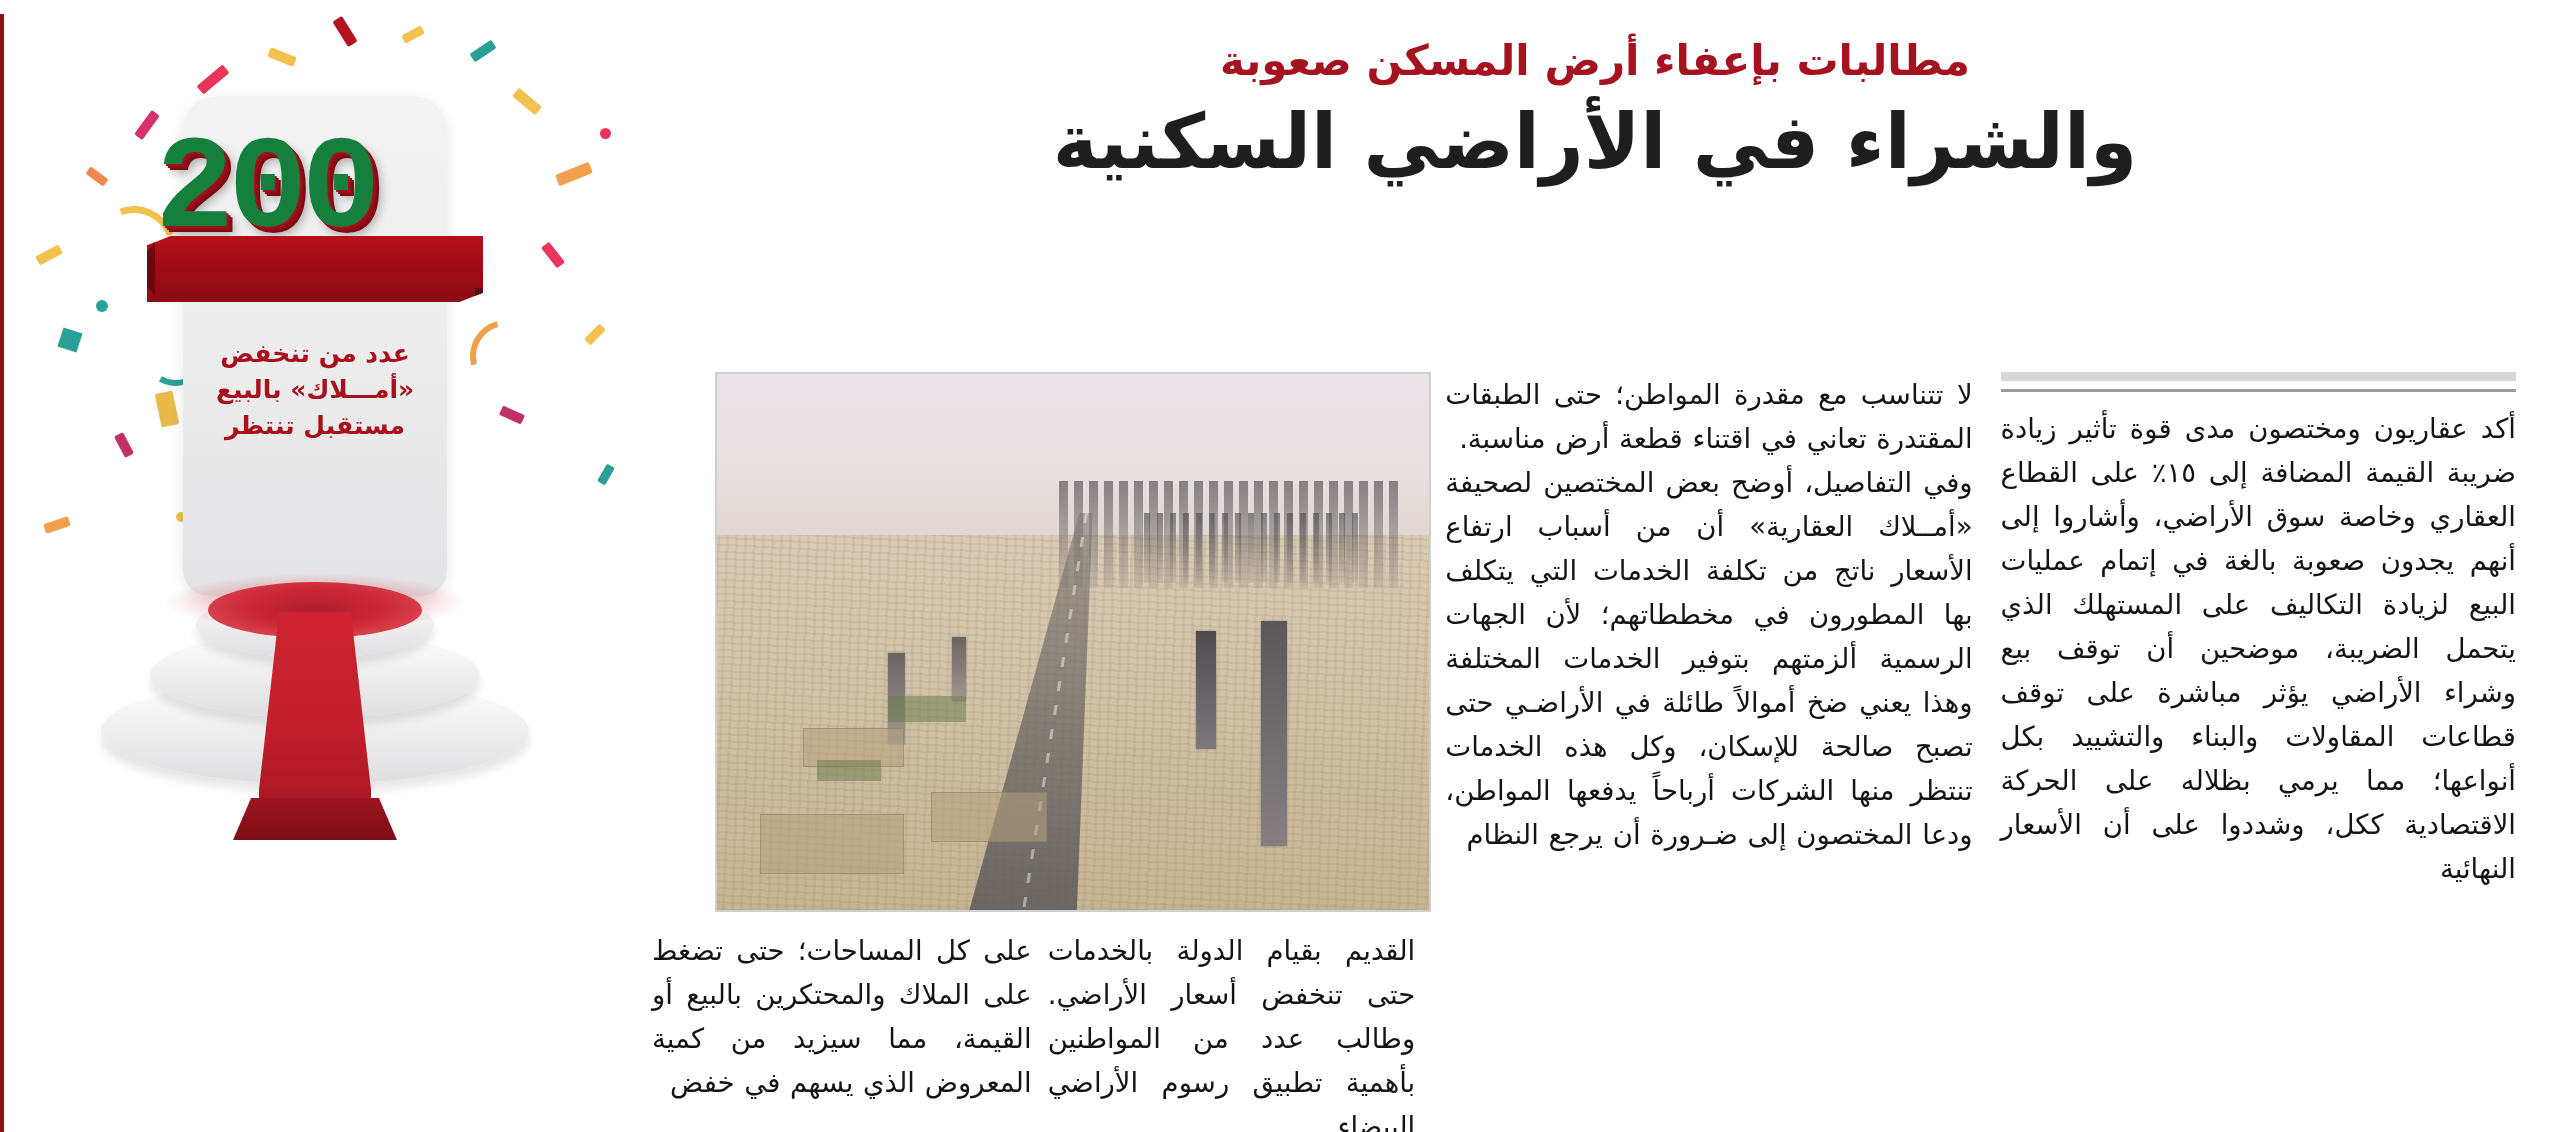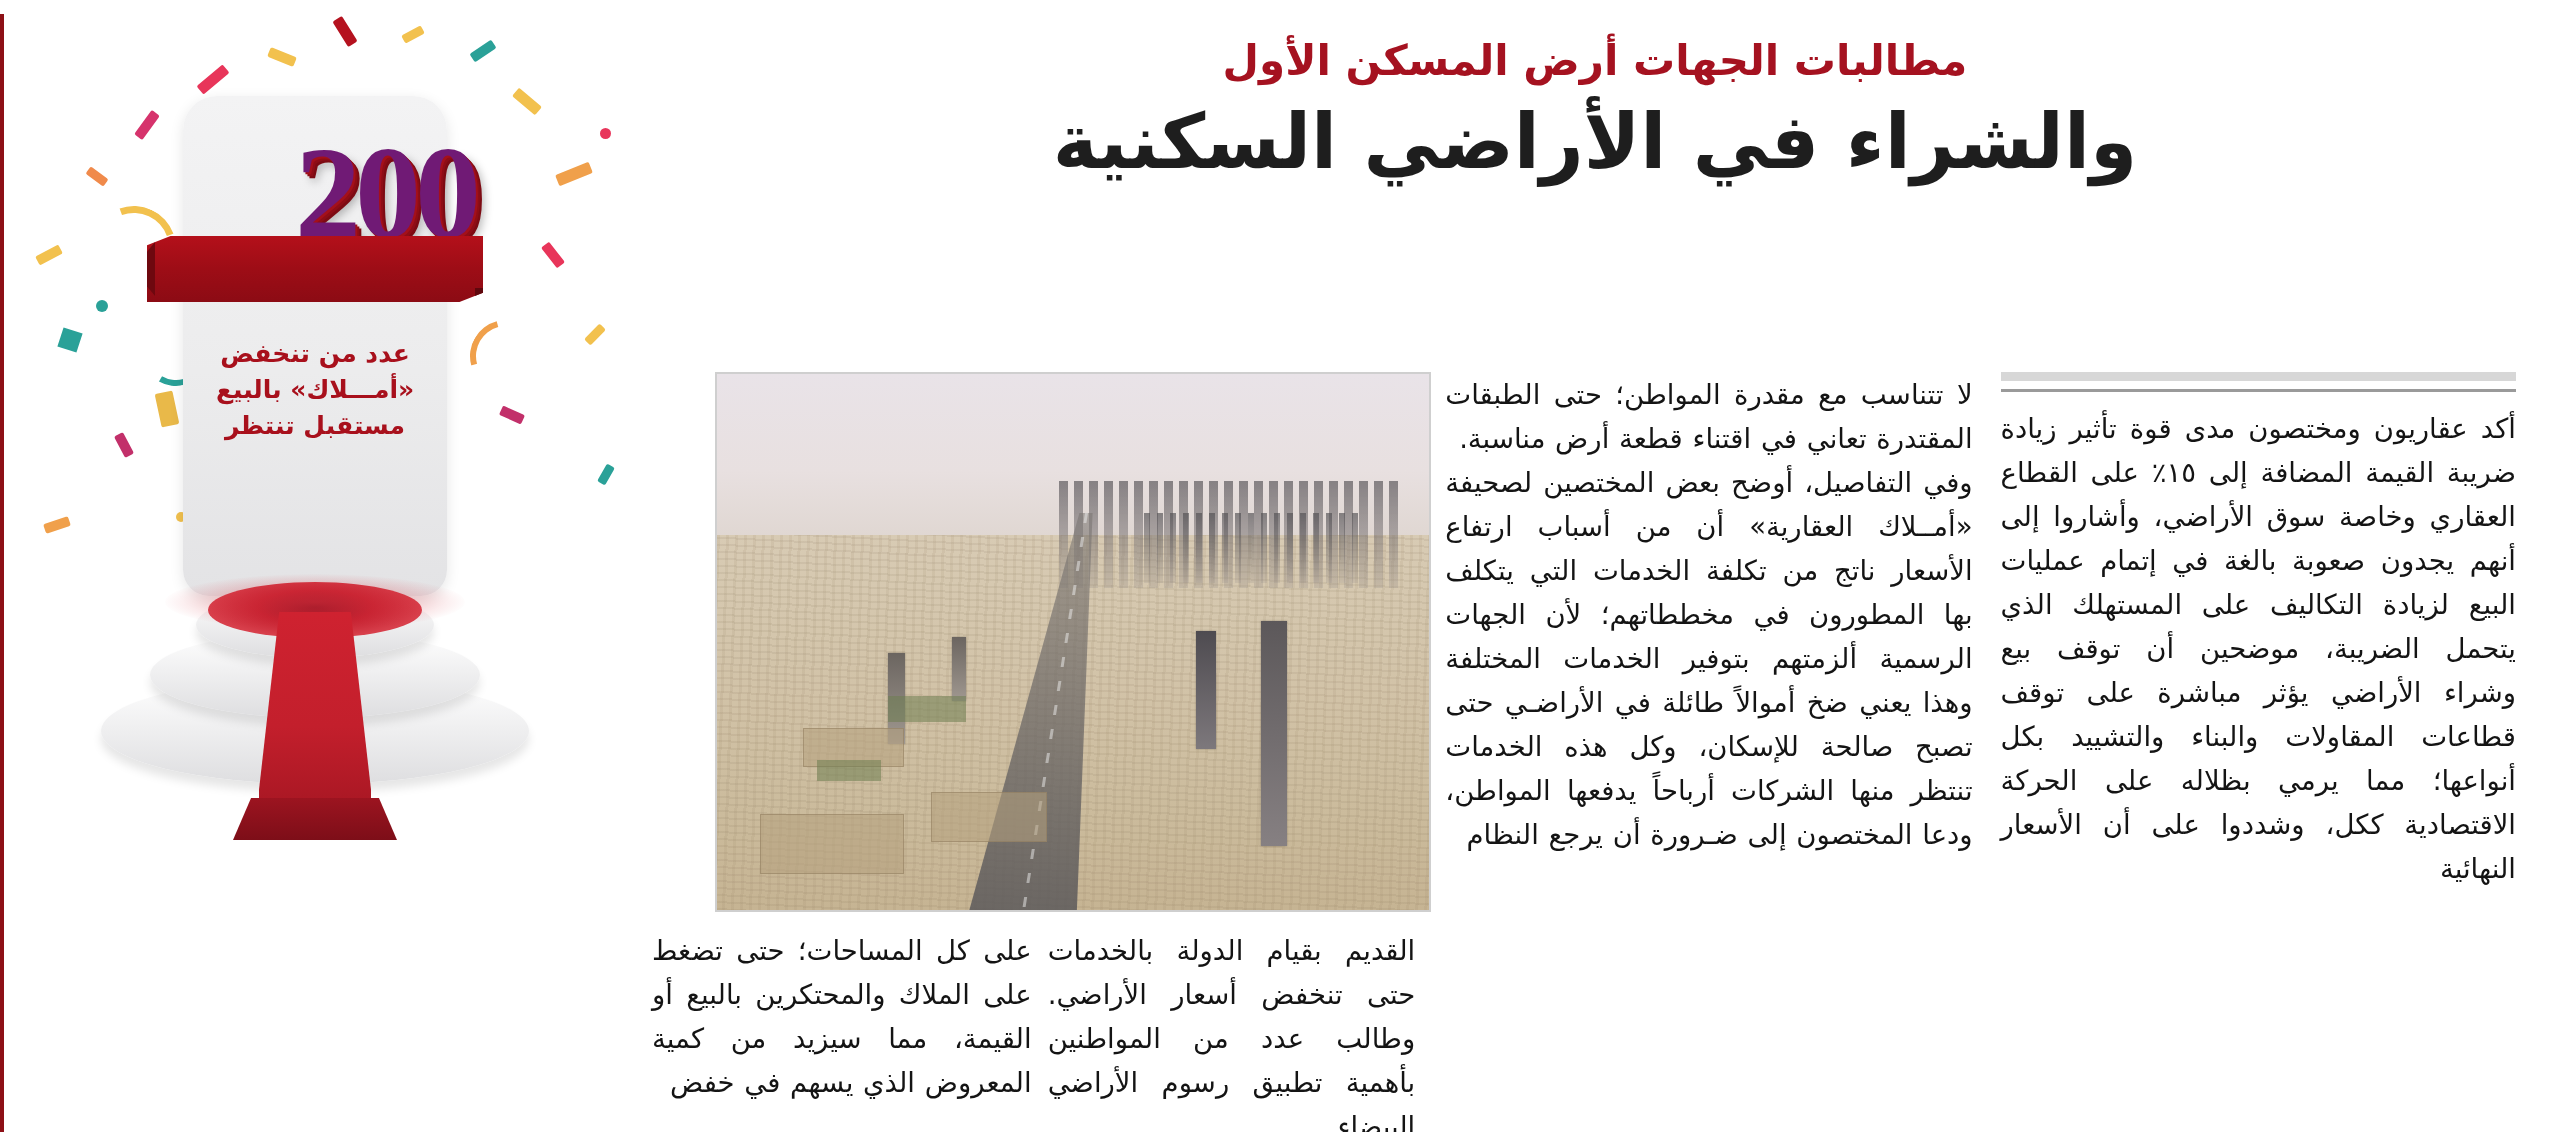--- a/index.html
+++ b/index.html
@@ -159,28 +159,28 @@
   .plaque{
     position:absolute;
     left:50%;margin-left:-132px;
     top:96px;width:264px;height:500px;
     background:linear-gradient(180deg,#f3f3f4 0%,#ececed 55%,#e3e3e5 100%);
     border-radius:34px 34px 26px 26px;
     box-shadow:0 4px 14px rgba(0,0,0,.10);
   }
   .big-number{
     position:absolute;left:50%;margin-left:-160px;top:116px;
-    width:320px;text-align:right;
+    width:320px;text-align:left;
     font-size:132px;font-weight:800;
-    color:#701a75;
+    color:#15803d;
     letter-spacing:-6px;
     text-shadow:
       2px 2px 0 #a4101a, 4px 4px 0 #8e0d16,
       6px 6px 0 #7d0b13, 8px 9px 10px rgba(0,0,0,.28);
-    font-family:Liberation Serif, serif;
+    font-family:Liberation Mono, monospace;
   }
   .banner{
     position:absolute;left:50%;margin-left:-168px;top:236px;
     width:336px;height:66px;
     background:linear-gradient(180deg,#b4101a 0%,#9d0d16 50%,#8c0b14 100%);
     clip-path:polygon(0 14%,7% 0,100% 0,100% 86%,93% 100%,0 100%);
     box-shadow:0 3px 8px rgba(0,0,0,.25);
   }
   .banner::before{
     content:"";position:absolute;left:-14px;top:6px;
@@ -233,21 +233,21 @@
     opacity:.55;
   }
 </style>
 </head>
 <body>
 
 <div class="page">
 
   <div class="article">
 
-    <div class="kicker">مطالبات الجهات أرض المسكن الأول</div>
+    <div class="kicker">مطالبات بإعفاء أرض المسكن صعوبة</div>
 
     <div class="headline">
       <span class="hl-line">والشراء في الأراضي السكنية</span>
     </div>
 
     <div class="body-area">
 
       <div class="col col-right">
         <div class="byline-block">
           <div class="rule-top"></div>

